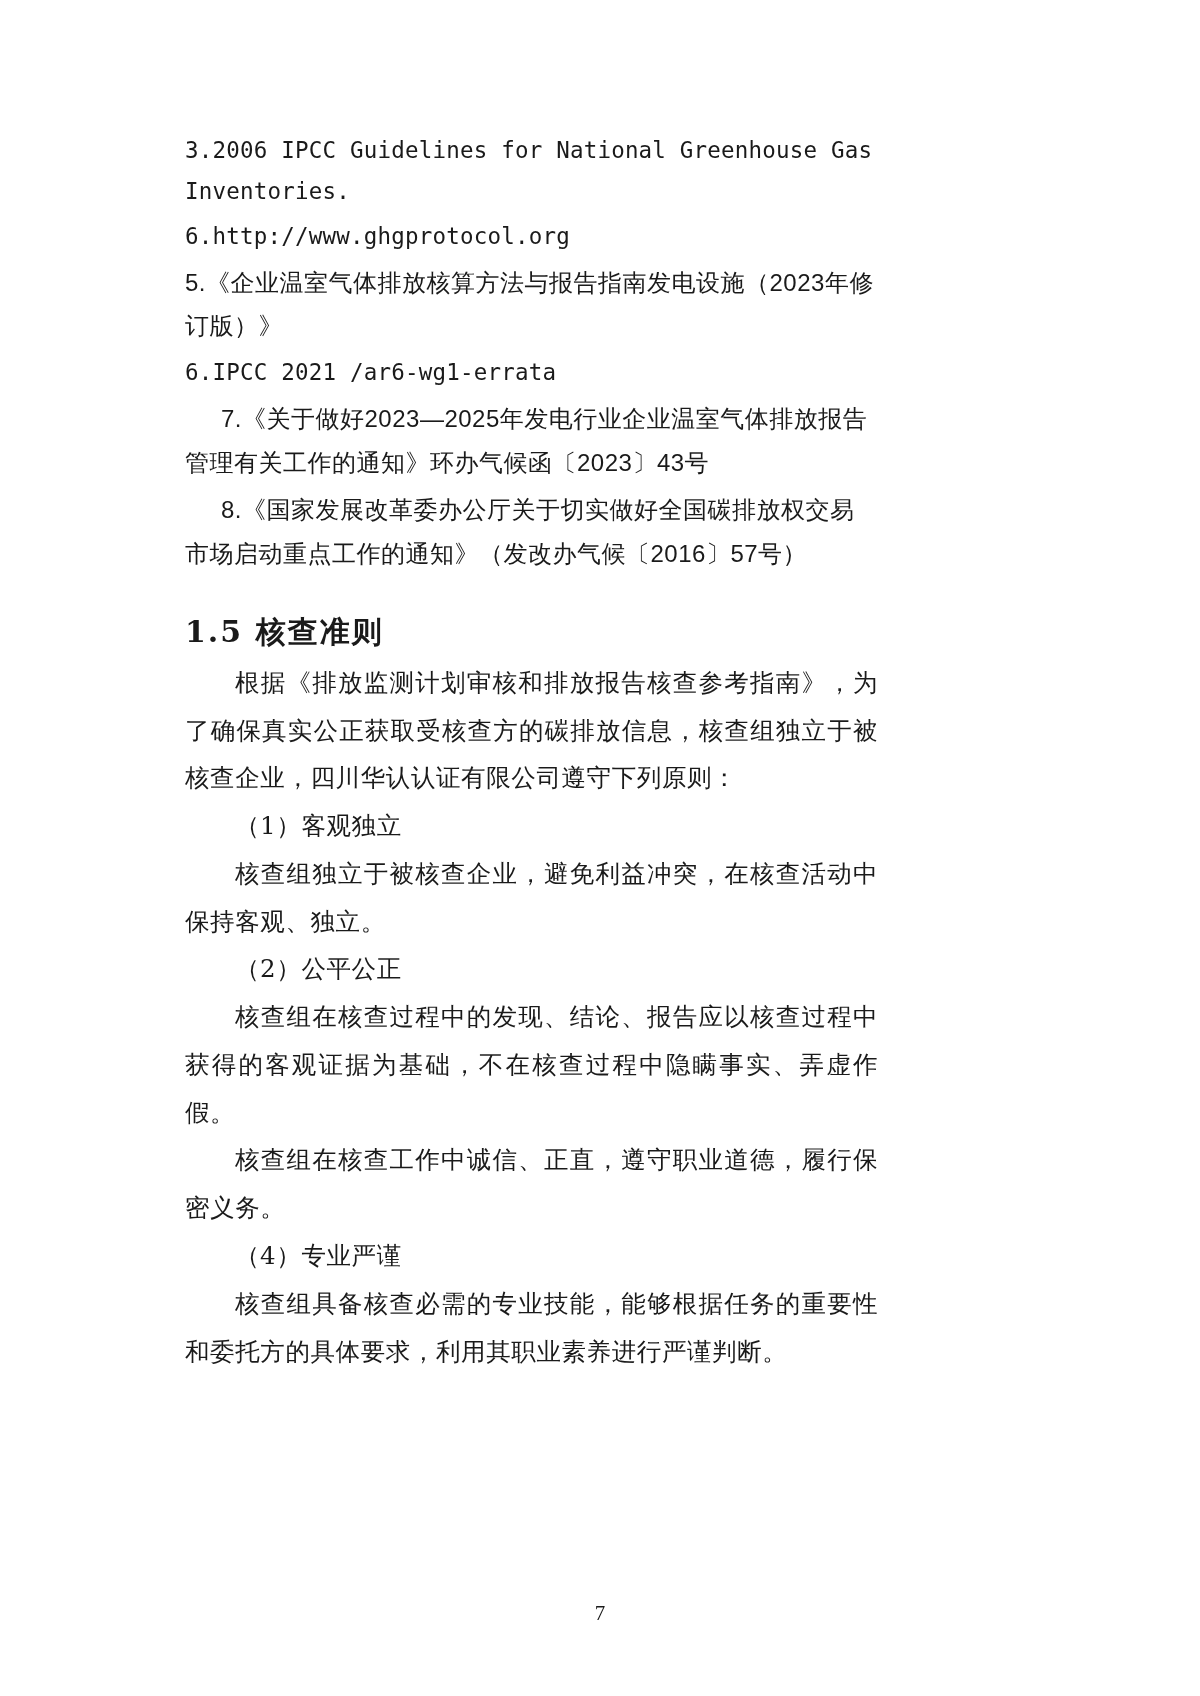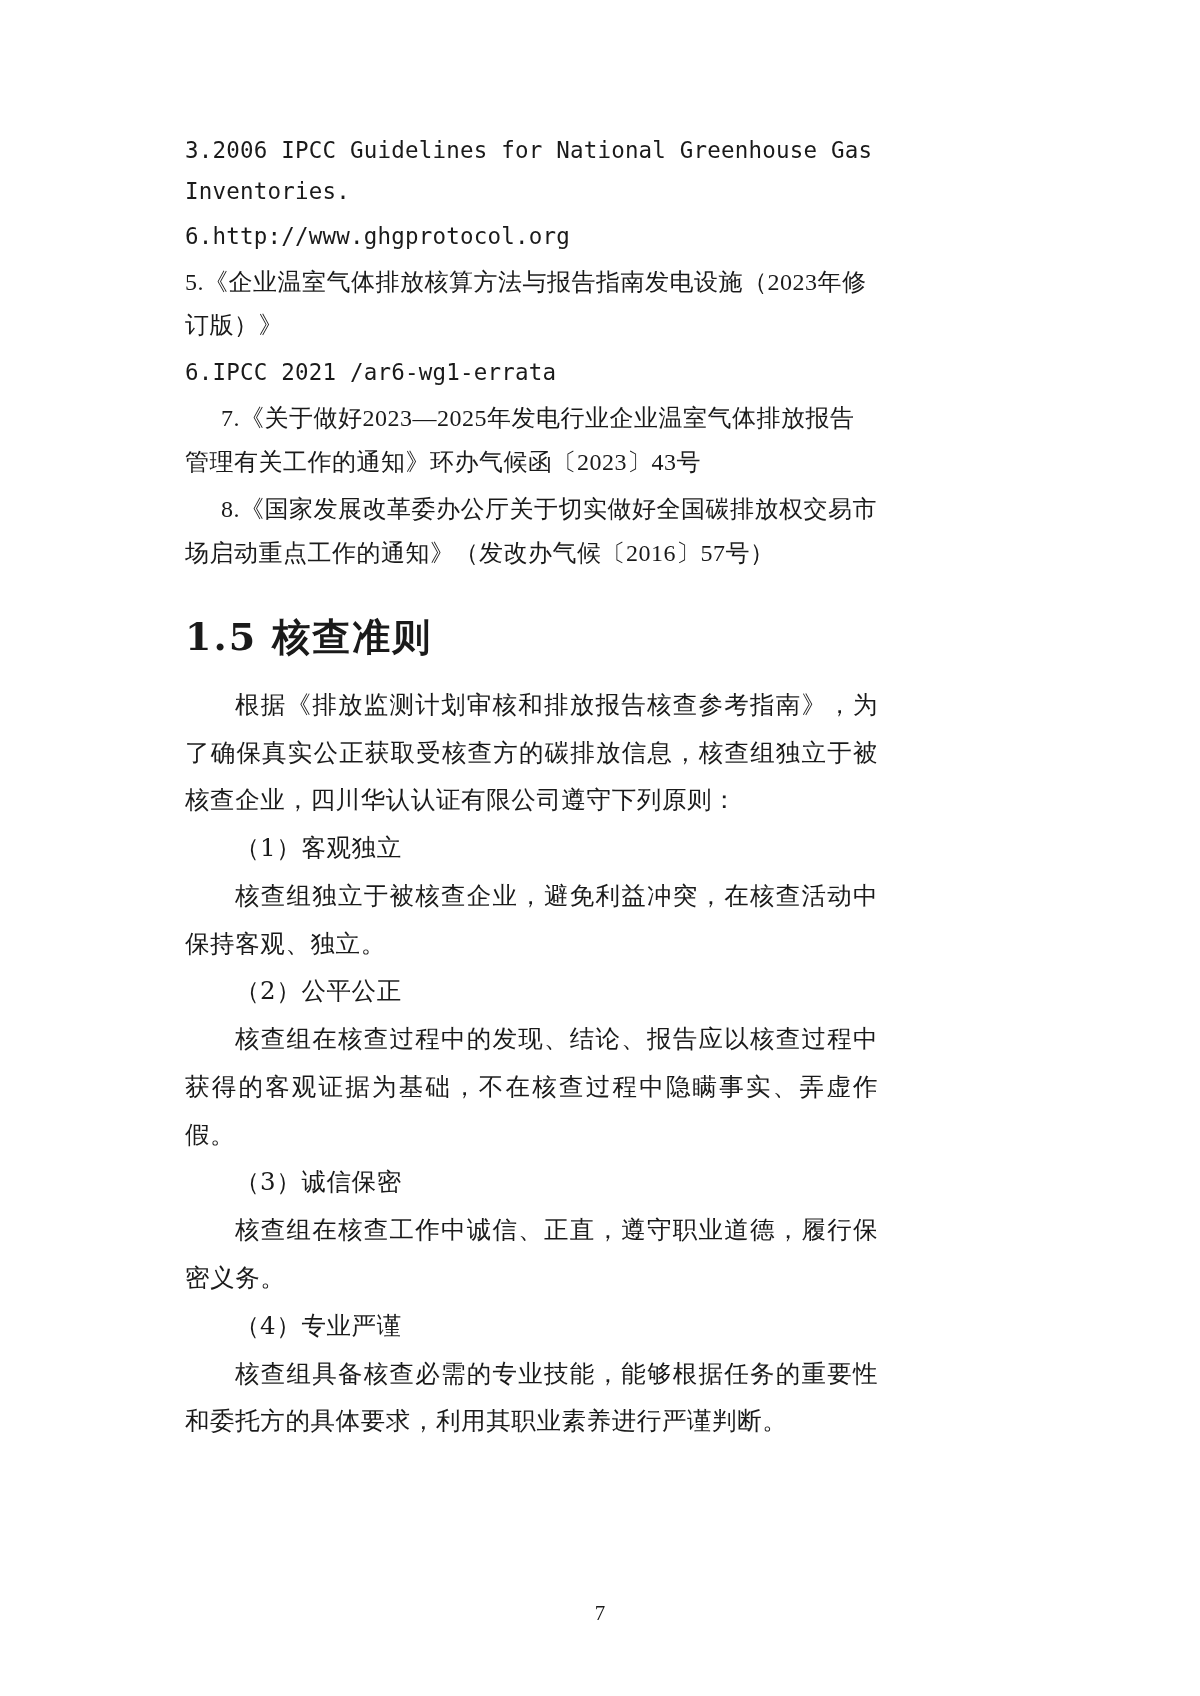--- a/index.html
+++ b/index.html
@@ -31,32 +31,32 @@
     letter-spacing: 0.5px;
     margin-bottom: 4px;
     text-indent: 0;
   }
   .ref-item.mono {
     font-family: "DejaVu Sans Mono", monospace;
     font-size: 22.5px;
     letter-spacing: 0.2px;
   }
   .ref-item.cjk {
-    font-family: Liberation Serif, serif;
+    font-family: Liberation Sans, sans-serif;
     font-size: 24px;
   }
   .ref-item.indent {
     text-indent: 36px;
   }
   .section-heading {
     font-family: "DejaVu Serif", "Liberation Serif", serif;
-    font-size: 38px;
+    font-size: 30px;
     font-weight: bold;
     letter-spacing: 2px;
-    margin: 36px 0 18px 0;
+    margin: 36px 0 6px 0;
   }
   .para {
     font-family: "DejaVu Serif", "Liberation Serif", serif;
     font-size: 24.5px;
     line-height: 1.95;
     text-indent: 50px;
     margin: 0;
     letter-spacing: 0.6px;
     text-align: justify;
   }
@@ -96,21 +96,20 @@
   <h2 class="section-heading">1.5 核查准则</h2>
 
   <p class="para">根据《排放监测计划审核和排放报告核查参考指南》，为了确保真实公正获取受核查方的碳排放信息，核查组独立于被核查企业，四川华认认证有限公司遵守下列原则：</p>
 
   <p class="list-label">（1）客观独立</p>
   <p class="para">核查组独立于被核查企业，避免利益冲突，在核查活动中保持客观、独立。</p>
 
   <p class="list-label">（2）公平公正</p>
   <p class="para">核查组在核查过程中的发现、结论、报告应以核查过程中获得的客观证据为基础，不在核查过程中隐瞒事实、弄虚作假。</p>
 
-  <p class="list-label">（3）诚信保密</p>
   <p class="para">核查组在核查工作中诚信、正直，遵守职业道德，履行保密义务。</p>
 
   <p class="list-label">（4）专业严谨</p>
   <p class="para">核查组具备核查必需的专业技能，能够根据任务的重要性和委托方的具体要求，利用其职业素养进行严谨判断。</p>
 
   <div class="page-number">7</div>
 
 </div>
 
 </body></html>

